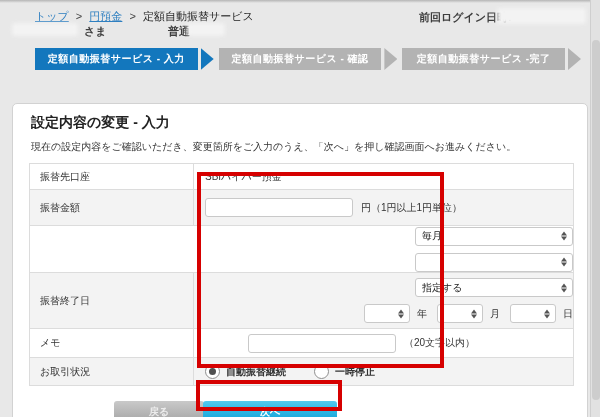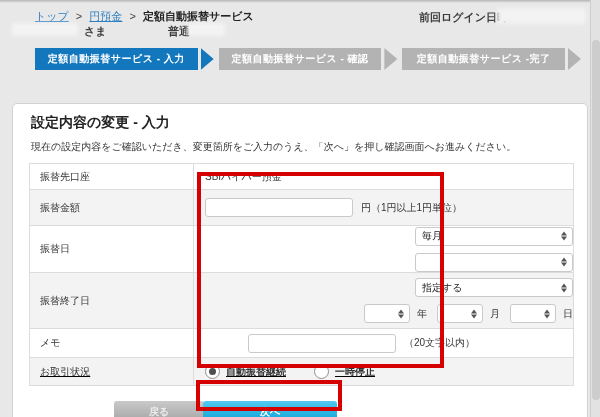--- a/index.html
+++ b/index.html
@@ -6,21 +6,21 @@
   html,body { width:600px; height:417px; }
   body { font-family:"Liberation Sans","DejaVu Sans",sans-serif; }
   #screen { position:relative; width:600px; height:417px; background:#e8e8e8; overflow:hidden; }
   #topshade { position:absolute; left:0; top:0; width:100%; height:3px;
     background:linear-gradient(#b5b5b5,#e8e8e8); }
 
   
   .breadcrumb { position:absolute; left:35px; top:9px; font-size:11px; color:#333; }
   .breadcrumb a { color:#2e7fc0; text-decoration:underline; cursor:pointer; }
   .breadcrumb .sep { margin:0 4px; color:#444; }
-  .breadcrumb .current { color:#222; font-weight:bold; }
+  .breadcrumb .current { color:#222; font-weight:normal; }
   .lastlogin { position:absolute; left:419px; top:10px; font-size:11px; font-weight:bold; color:#3e3e3e; }
   .redact { position:absolute; background:#f3f3f3; filter:blur(2px); border-radius:2px; }
   .redact.r-login { left:497px; top:8px; width:89px; height:16px; }
   .redact.r-name  { left:12px;  top:23px; width:66px; height:13px; }
   .redact.r-acct  { left:187px; top:23px; width:38px; height:13px; }
   .hdr-txt { position:absolute; top:24px; font-size:11px; font-weight:bold; color:#3e3e3e; }
   .hdr-txt.sama { left:84px; }
   .hdr-txt.futsu { left:168px; }
 
   
@@ -41,21 +41,21 @@
 
   
   .ftable { position:absolute; left:16px; top:59px; width:545px;
     border:1px solid #dcdcdc; border-bottom:none; }
   .frow { display:flex; border-bottom:1px solid #dcdcdc; background:#fff; }
   .frow.alt { background:#f3f3f3; }
   .cell { display:flex; align-items:center; font-size:10px; color:#333; }
   .cell.lbl { width:164px; padding-left:10px; border-right:1px solid #dcdcdc; flex-shrink:0; }
   .cell.val { flex:1; padding-left:11px; }
   .cell.val.col { flex-direction:column; align-items:flex-end; justify-content:center; gap:7px; }
-  .h26{height:26px;} .h36{height:36px;} .h47{height:47px;} .h56{height:56px;} .h29{height:29px;gap:43px;} .h28{height:28px;text-decoration:underline;}
+  .h26{height:26px;} .h36{height:36px;} .h47{height:47px;} .h56{height:56px;} .h29{height:29px;gap:43px;} .h28{height:28px;}
 
   .tinput { width:148px; height:19px; border:1px solid #c9c9c9; border-radius:3px;
     background:#fff; font-size:10px; padding:0 5px; outline:none; }
   .note { margin-left:8px; font-size:10px; color:#333; }
 
   .select { position:relative; height:19px; background:#fff; border:1px solid #c9c9c9;
     border-radius:3px; display:flex; align-items:center; padding-left:6px;
     font-size:10px; color:#222; cursor:pointer; }
   .select.lg { width:158px; }
   .select.sm { width:46px; }
@@ -145,21 +145,20 @@
 
       <div class="frow alt h36">
         <div class="cell lbl">振替金額</div>
         <div class="cell val">
           <input class="tinput" type="text" style="">
           <span class="note">円（1円以上1円単位）</span>
         </div>
       </div>
 
       <div class="frow h47">
-        <div class="cell lbl">振替日</div>
         <div class="cell val col">
           <div class="select lg">
             <span>毎月</span>
             <span class="updown">
                 <i class="up"></i>
                 <i class="dn"></i>
               </span>
           </div>
           <div class="select lg">
             <span></span>

